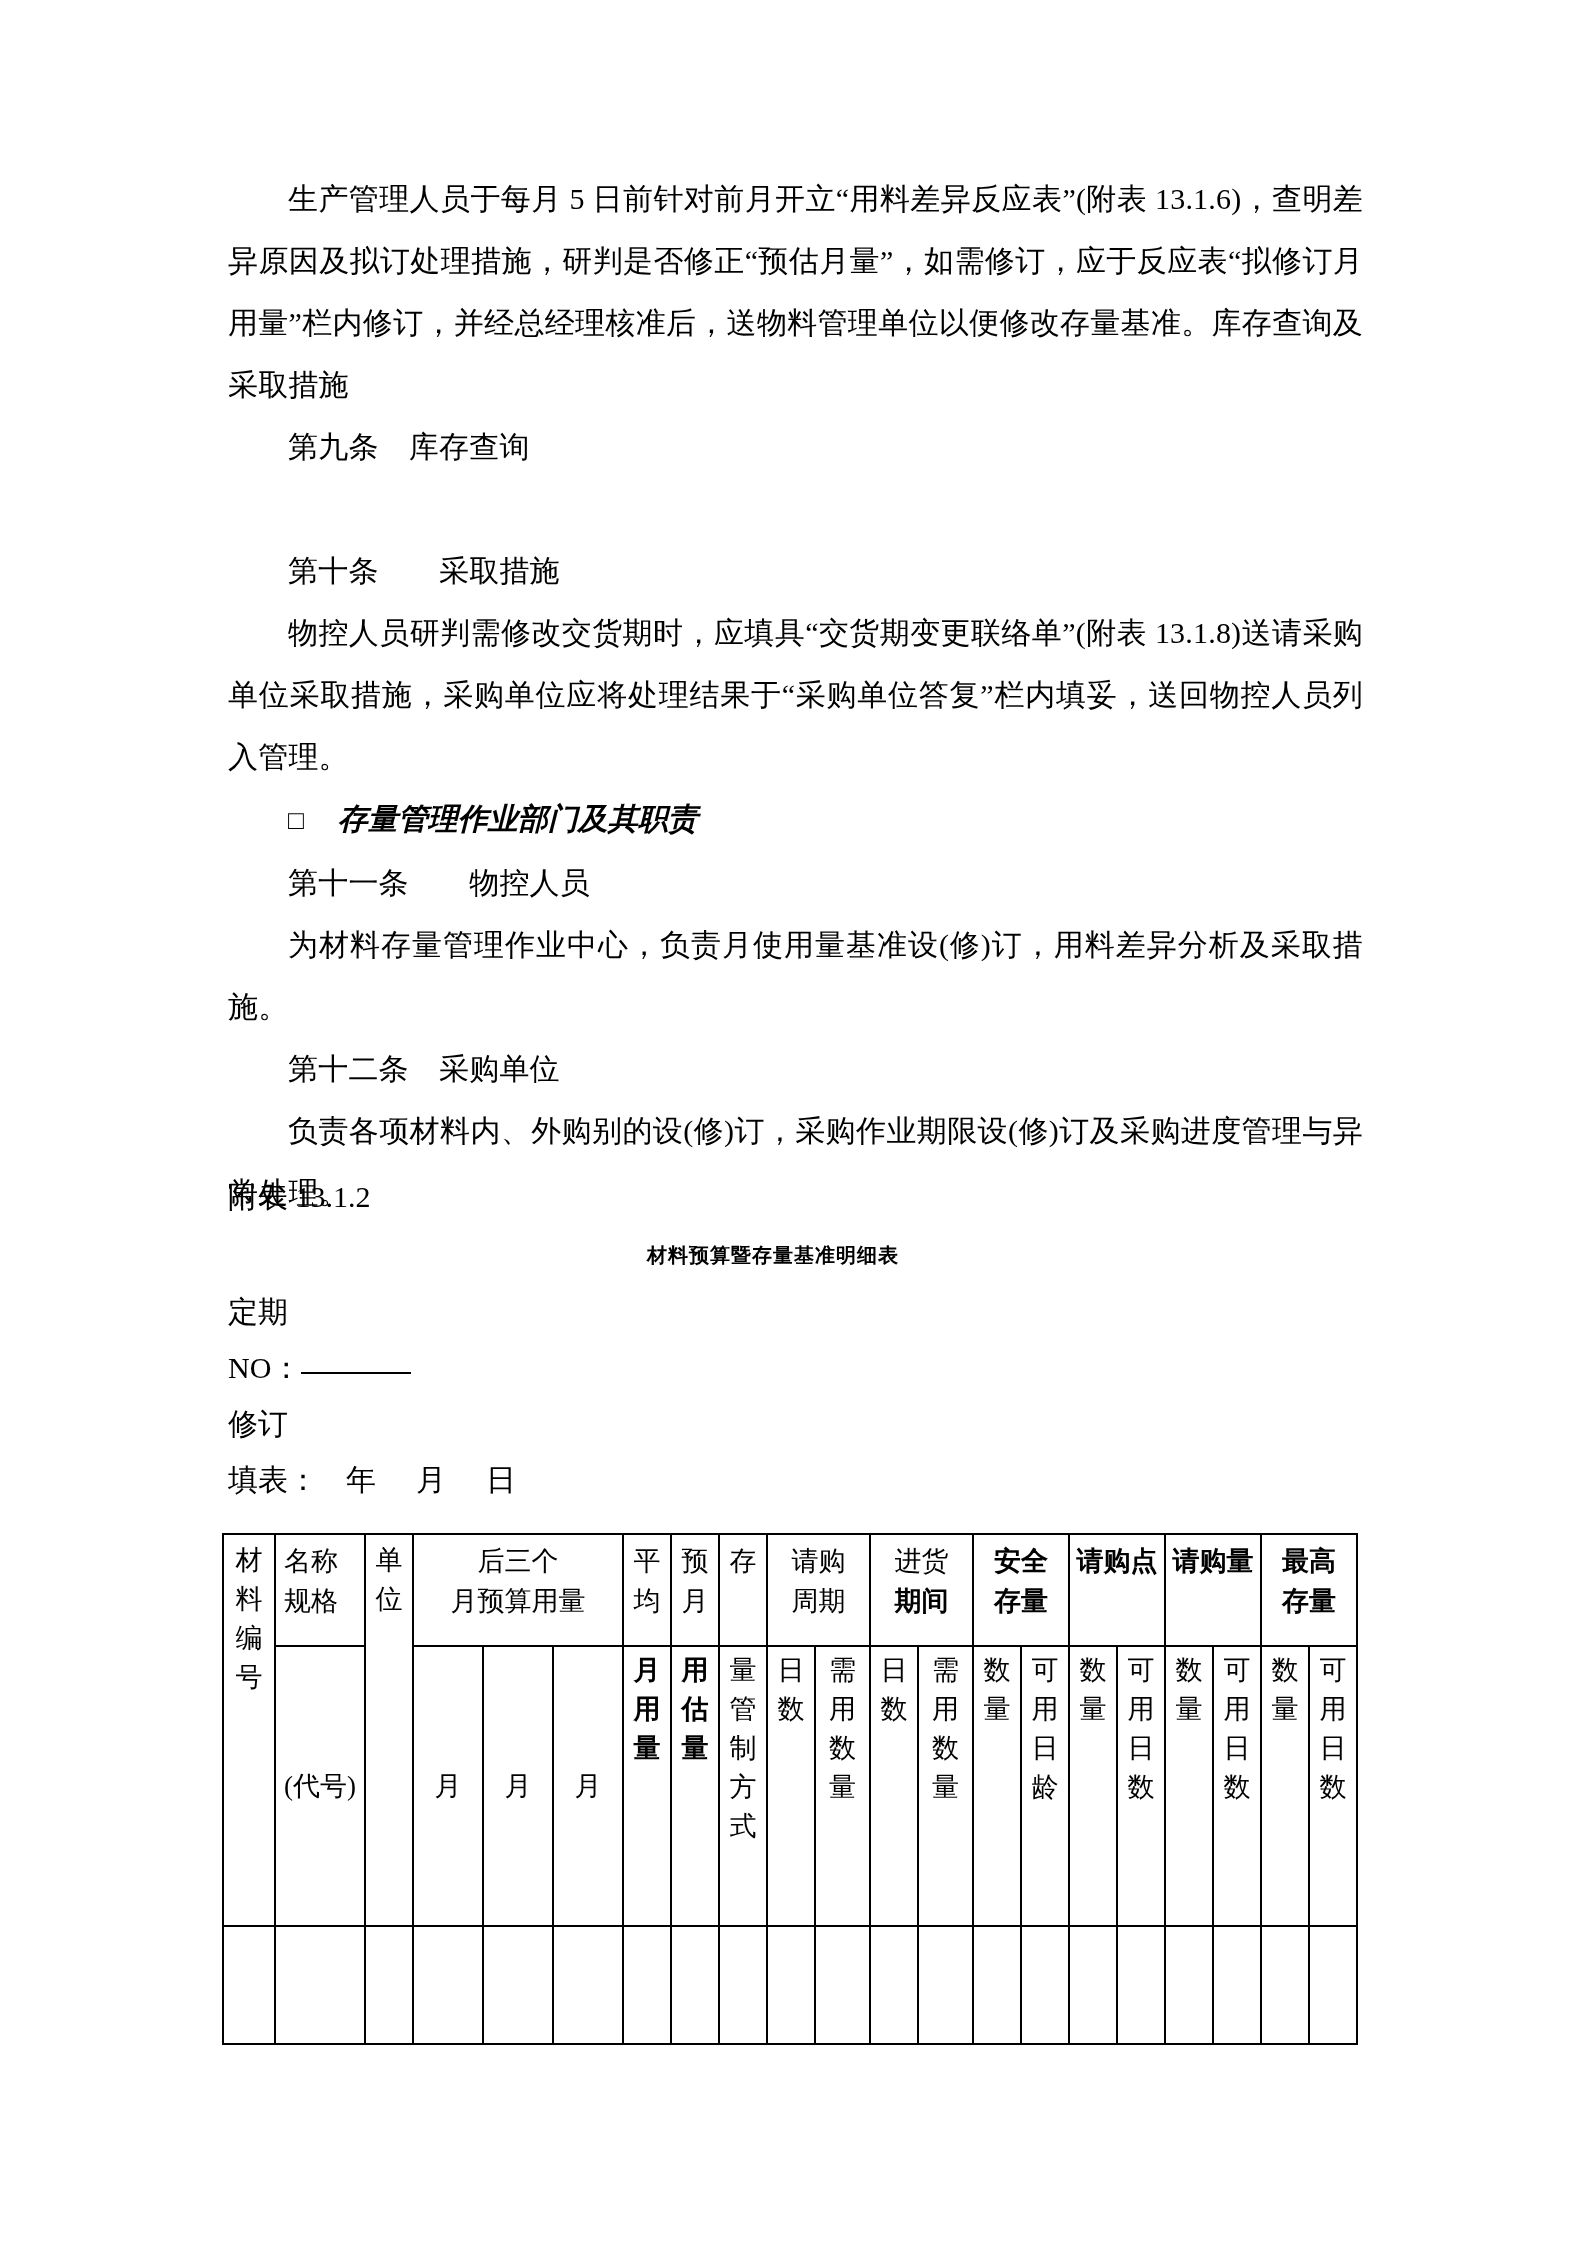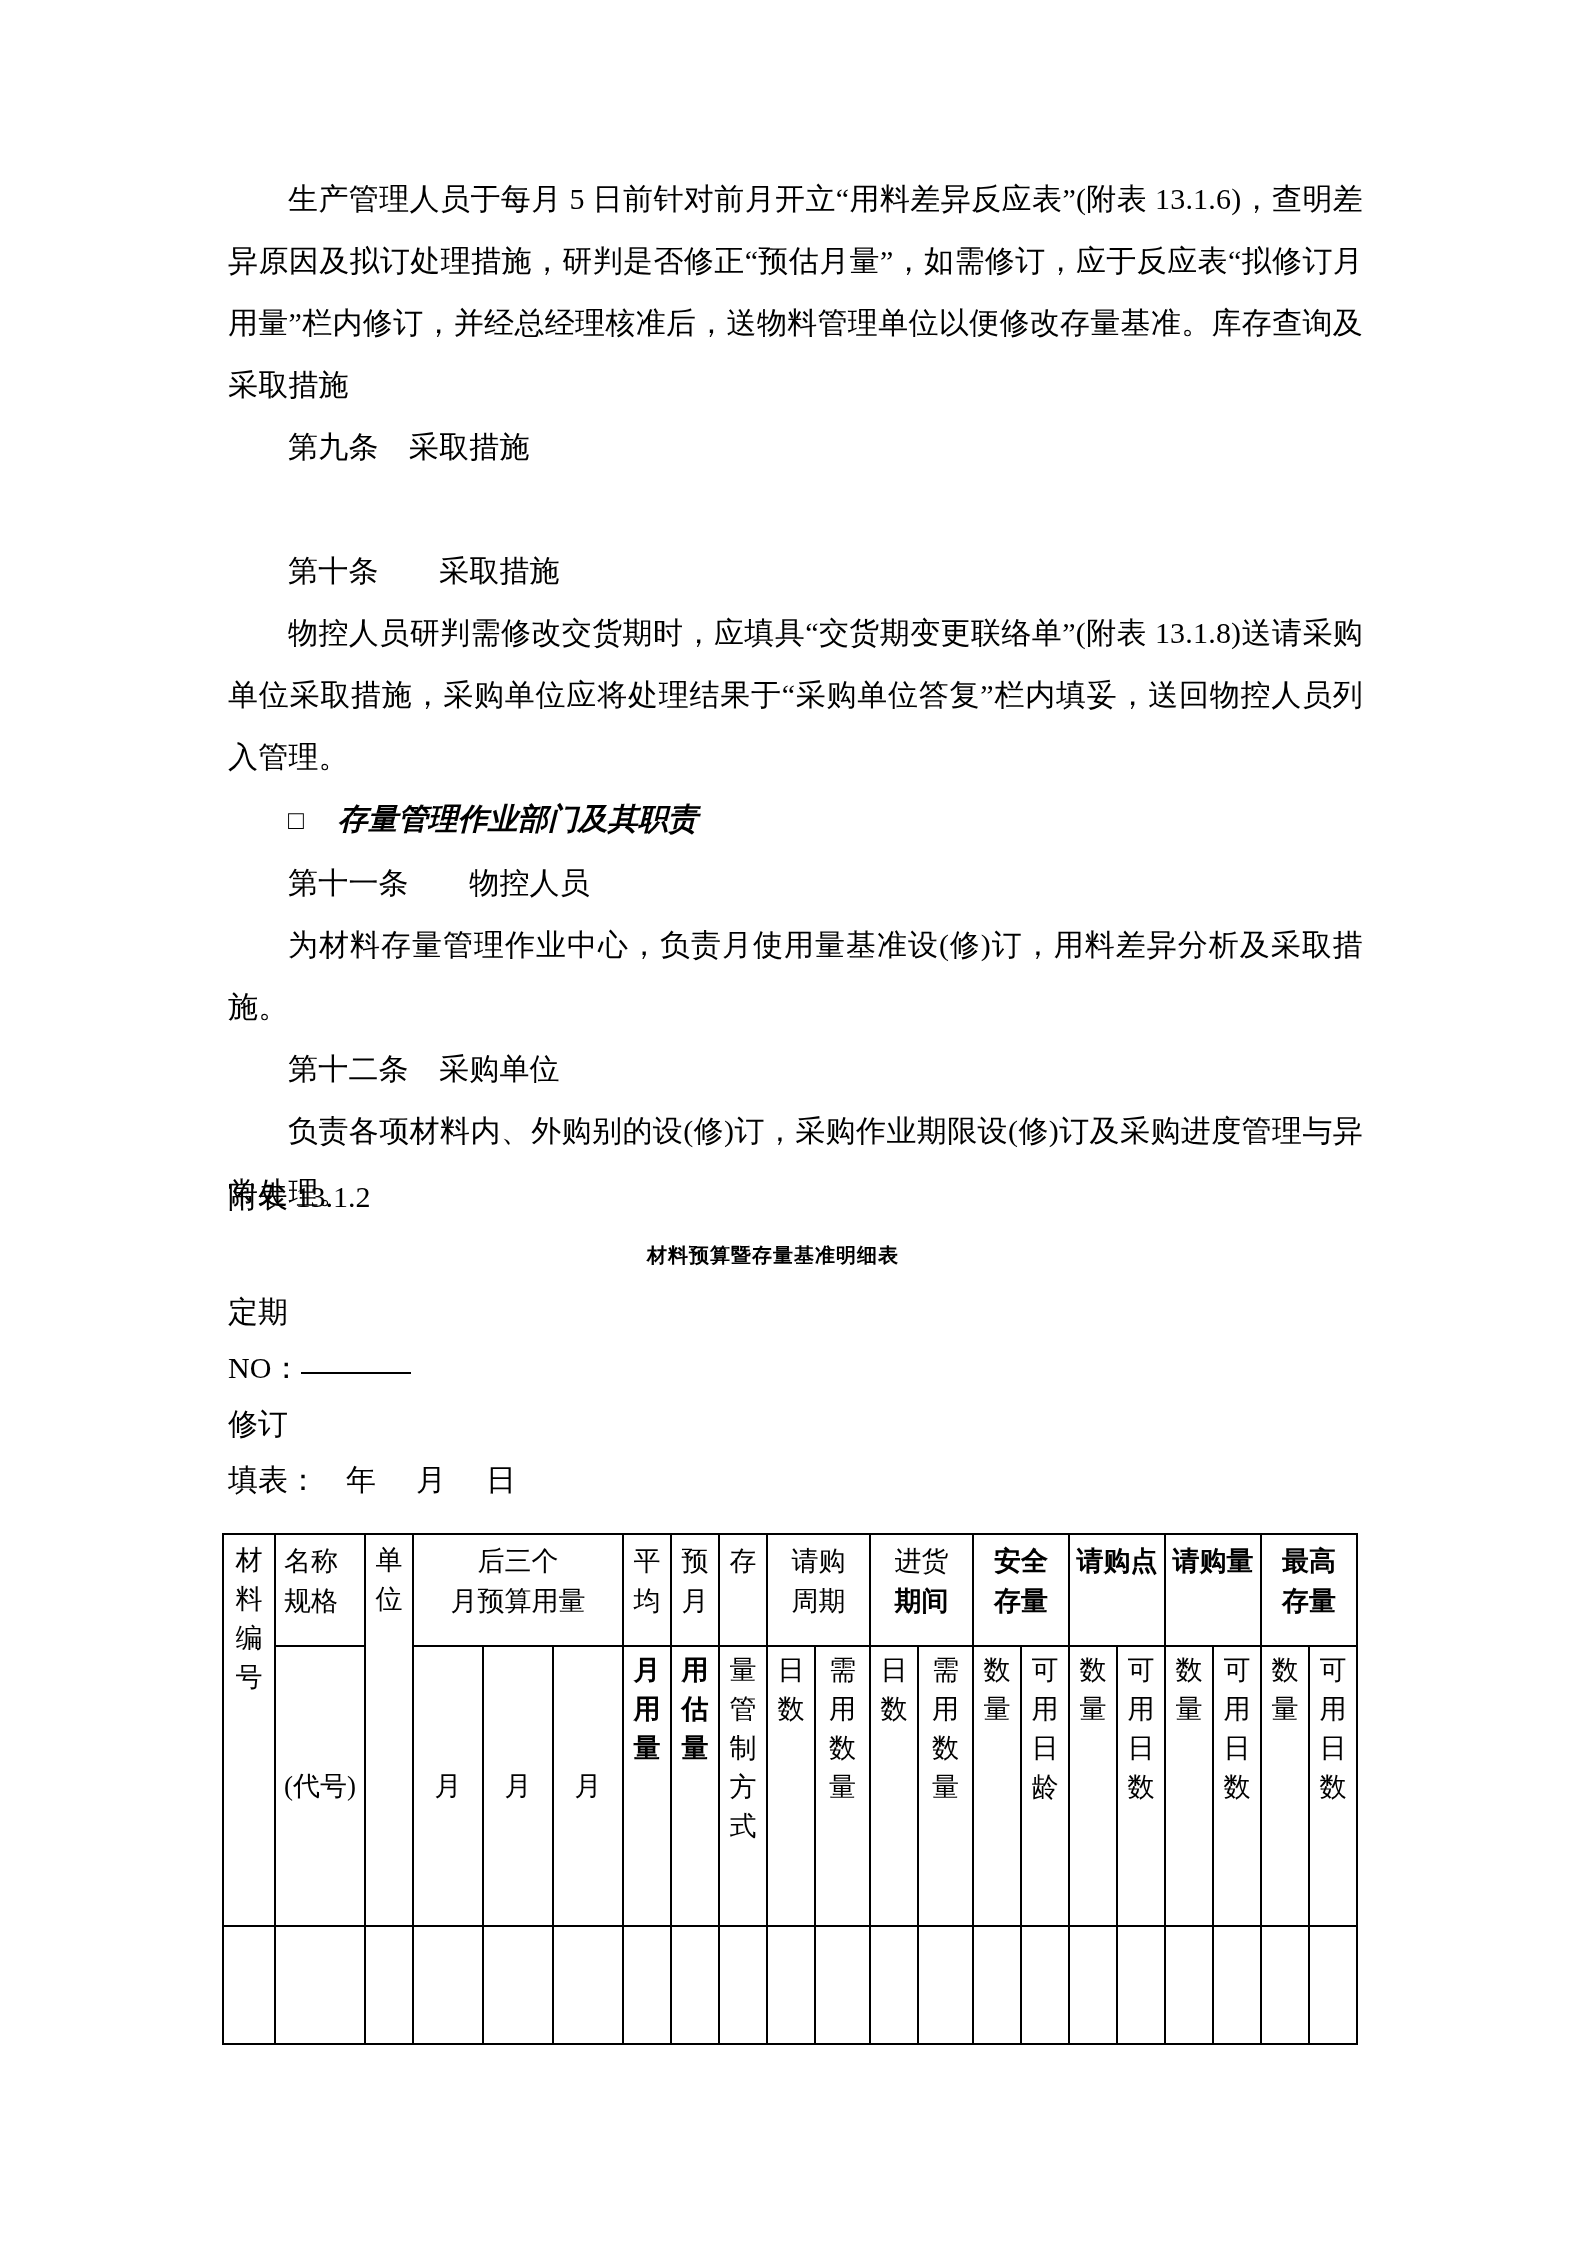--- a/index.html
+++ b/index.html
@@ -120,21 +120,21 @@
   .hd { padding-top: 6px; }
   .rowtall { height: 118px; }
 </style>
 </head>
 <body>
 
 <div class="page">
 
   <div class="textblock">
     <p class="para indent">生产管理人员于每月 5 日前针对前月开立“用料差异反应表”(附表 13.1.6)，查明差异原因及拟订处理措施，研判是否修正“预估月量”，如需修订，应于反应表“拟修订月用量”栏内修订，并经总经理核准后，送物料管理单位以便修改存量基准。库存查询及采取措施</p>
-    <p class="para indent">第九条　采取措施</p>
+    <p class="para indent">第九条　库存查询</p>
     <p class="para indent gap-top">第十条　　采取措施</p>
     <p class="para indent">物控人员研判需修改交货期时，应填具“交货期变更联络单”(附表 13.1.8)送请采购单位采取措施，采购单位应将处理结果于“采购单位答复”栏内填妥，送回物控人员列入管理。</p>
 
     <p class="bulletline"><span class="sq">□</span><span>存量管理作业部门及其职责</span></p>
 
     <p class="para indent">第十一条　　物控人员</p>
     <p class="para indent">为材料存量管理作业中心，负责月使用量基准设(修)订，用料差异分析及采取措施。</p>
     <p class="para indent">第十二条　采购单位</p>
     <p class="para indent">负责各项材料内、外购别的设(修)订，采购作业期限设(修)订及采购进度管理与异常处理。</p>
   </div>

